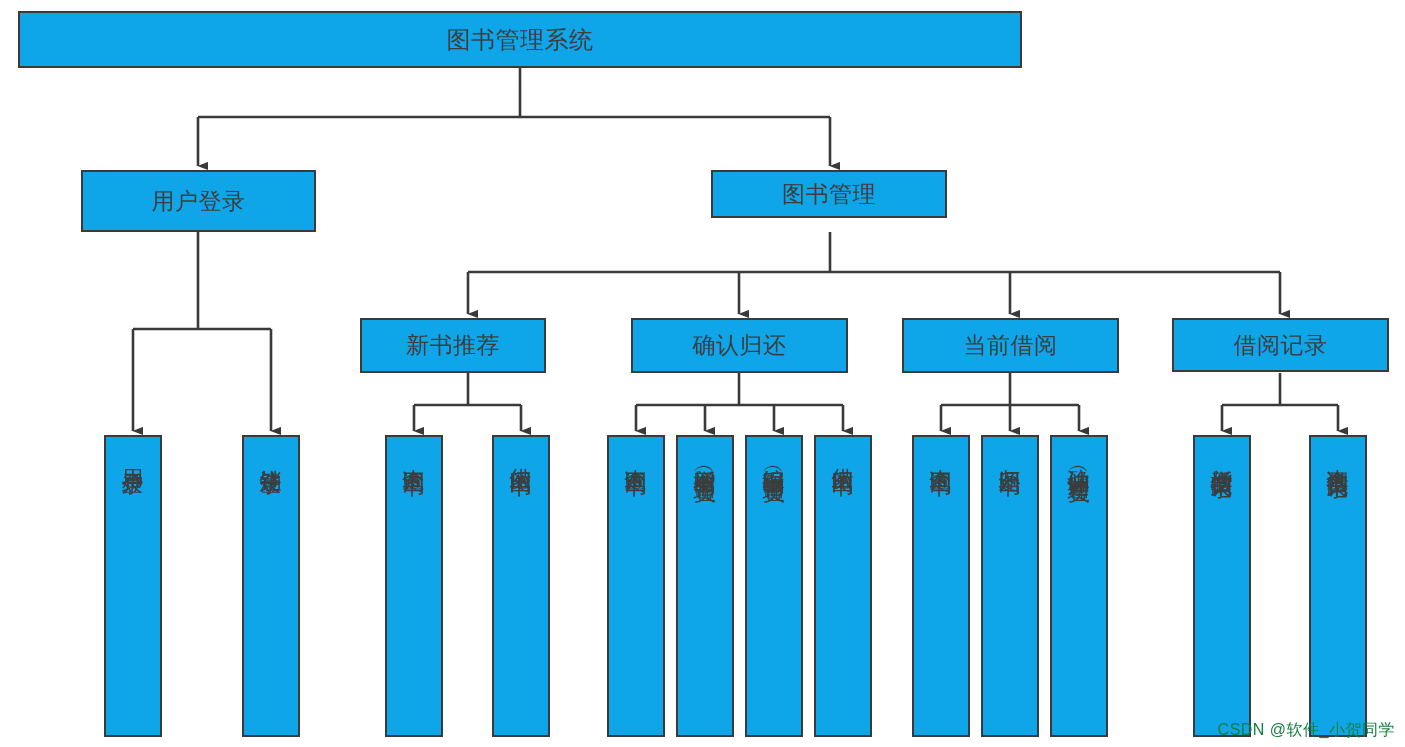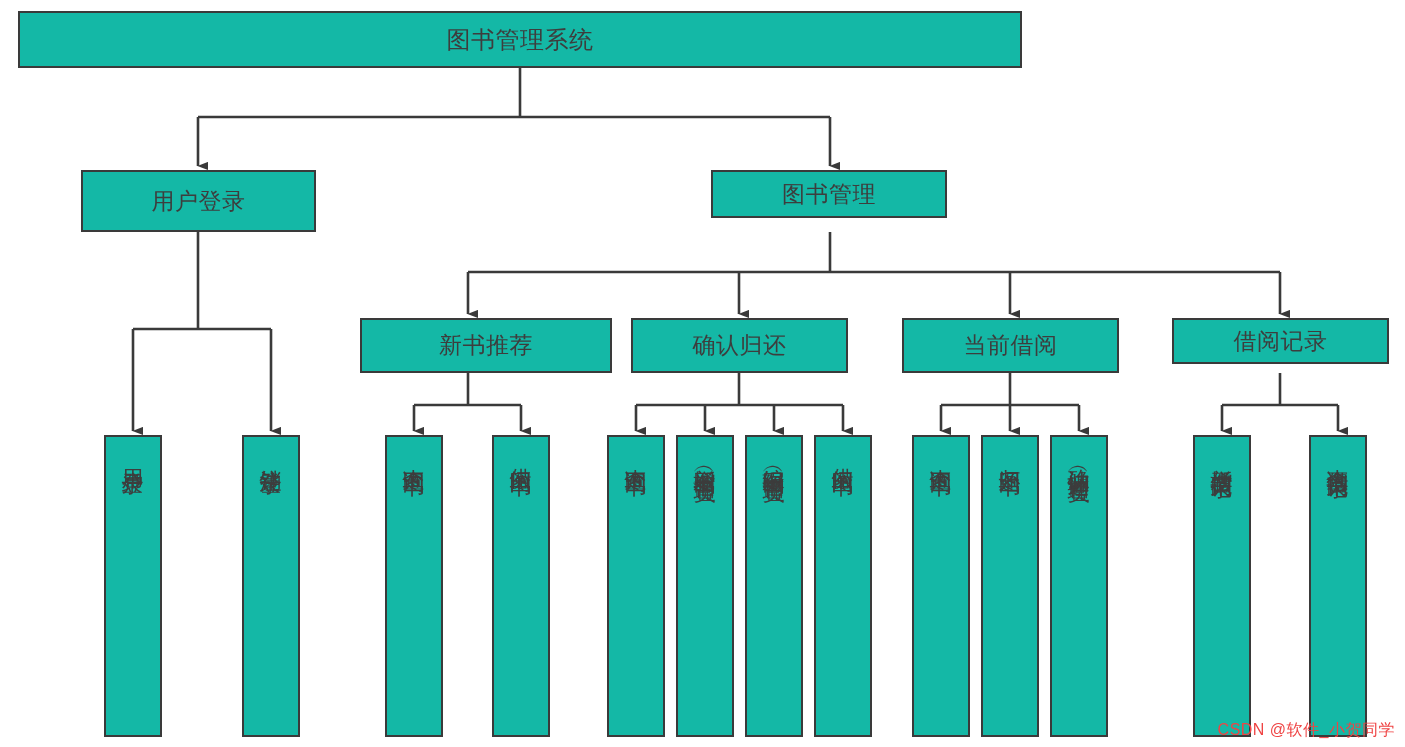--- a/index.html
+++ b/index.html
@@ -22,21 +22,21 @@
     position: absolute;
     left: 0;
     top: 0;
     width: 1405px;
     height: 747px;
     pointer-events: none;
   }
   .node {
     position: absolute;
     box-sizing: border-box;
-    background: #14b8a6;
+    background: #0ea5e9;
     border: 2px solid #3a3a3a;
     display: flex;
     align-items: center;
     justify-content: center;
     color: #3d3d3d;
     z-index: 2;
   }
   .node-label {
     display: block;
     line-height: 1.0;
@@ -63,21 +63,21 @@
     font-size: 22px;
     line-height: 1.05;
     letter-spacing: 2px;
     white-space: nowrap;
   }
   #watermark {
     position: absolute;
     right: 10px;
     bottom: 6px;
     font-size: 16px;
-    color: #ef4444;
+    color: #15803d;
     letter-spacing: 0.5px;
     z-index: 5;
     white-space: nowrap;
     pointer-events: none;
   }
 </style>
 </head>
 <body>
 
 <div id="diagram-root">
@@ -136,30 +136,30 @@
     <span class="node-label">图书管理系统</span>
   </div>
 
   <div class="node horizontal" style="left:81px; top:170px; width:235px; height:62px;">
     <span class="node-label">用户登录</span>
   </div>
   <div class="node horizontal" style="left:711px; top:170px; width:236px; height:48px;">
     <span class="node-label">图书管理</span>
   </div>
 
-  <div class="node horizontal" style="left:360px; top:318px; width:252px; height:55px;">
+  <div class="node horizontal" style="left:360px; top:318px; width:186px; height:55px;">
     <span class="node-label">新书推荐</span>
   </div>
   <div class="node horizontal" style="left:631px; top:318px; width:217px; height:55px;">
     <span class="node-label">确认归还</span>
   </div>
   <div class="node horizontal" style="left:902px; top:318px; width:217px; height:55px;">
     <span class="node-label">当前借阅</span>
   </div>
-  <div class="node horizontal" style="left:1172px; top:318px; width:217px; height:46px;">
+  <div class="node horizontal" style="left:1172px; top:318px; width:217px; height:54px;">
     <span class="node-label">借阅记录</span>
   </div>
 
   <div class="node vertical" style="left:104px; top:435px; width:58px; height:302px;">
     <span class="node-label">用户登录</span>
   </div>
   <div class="node vertical" style="left:242px; top:435px; width:58px; height:302px;">
     <span class="node-label">注销登录</span>
   </div>
 

